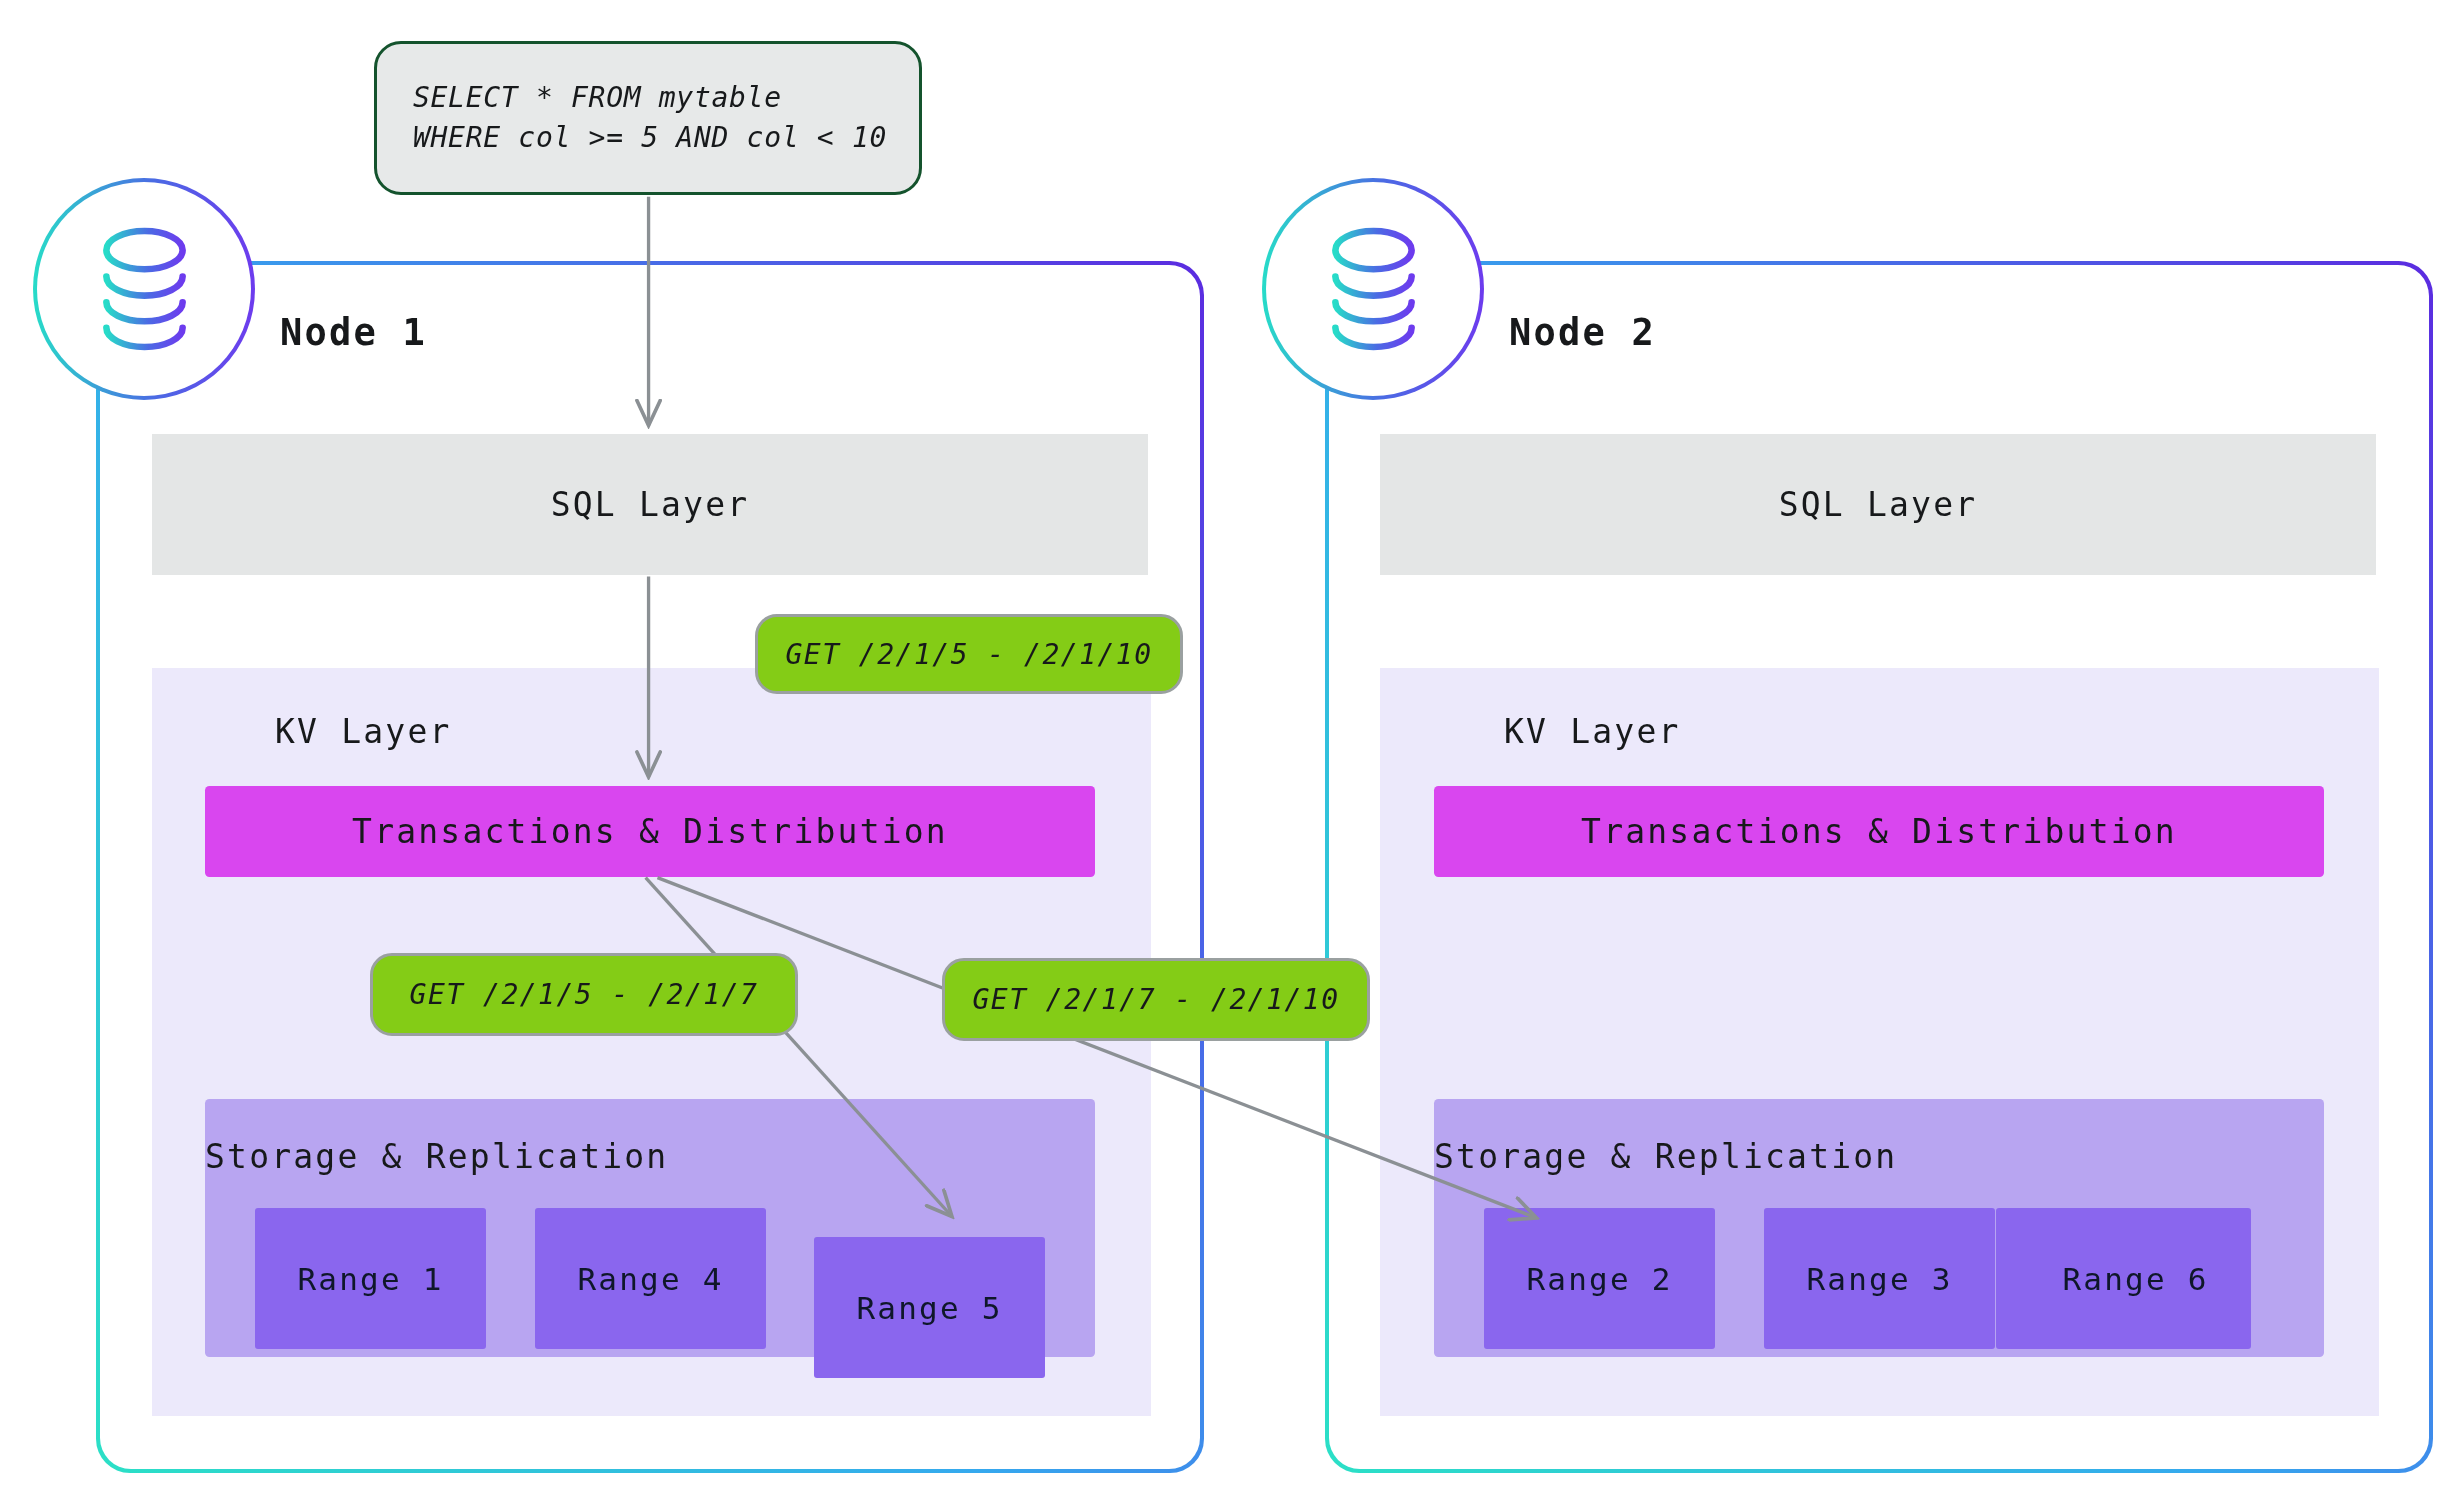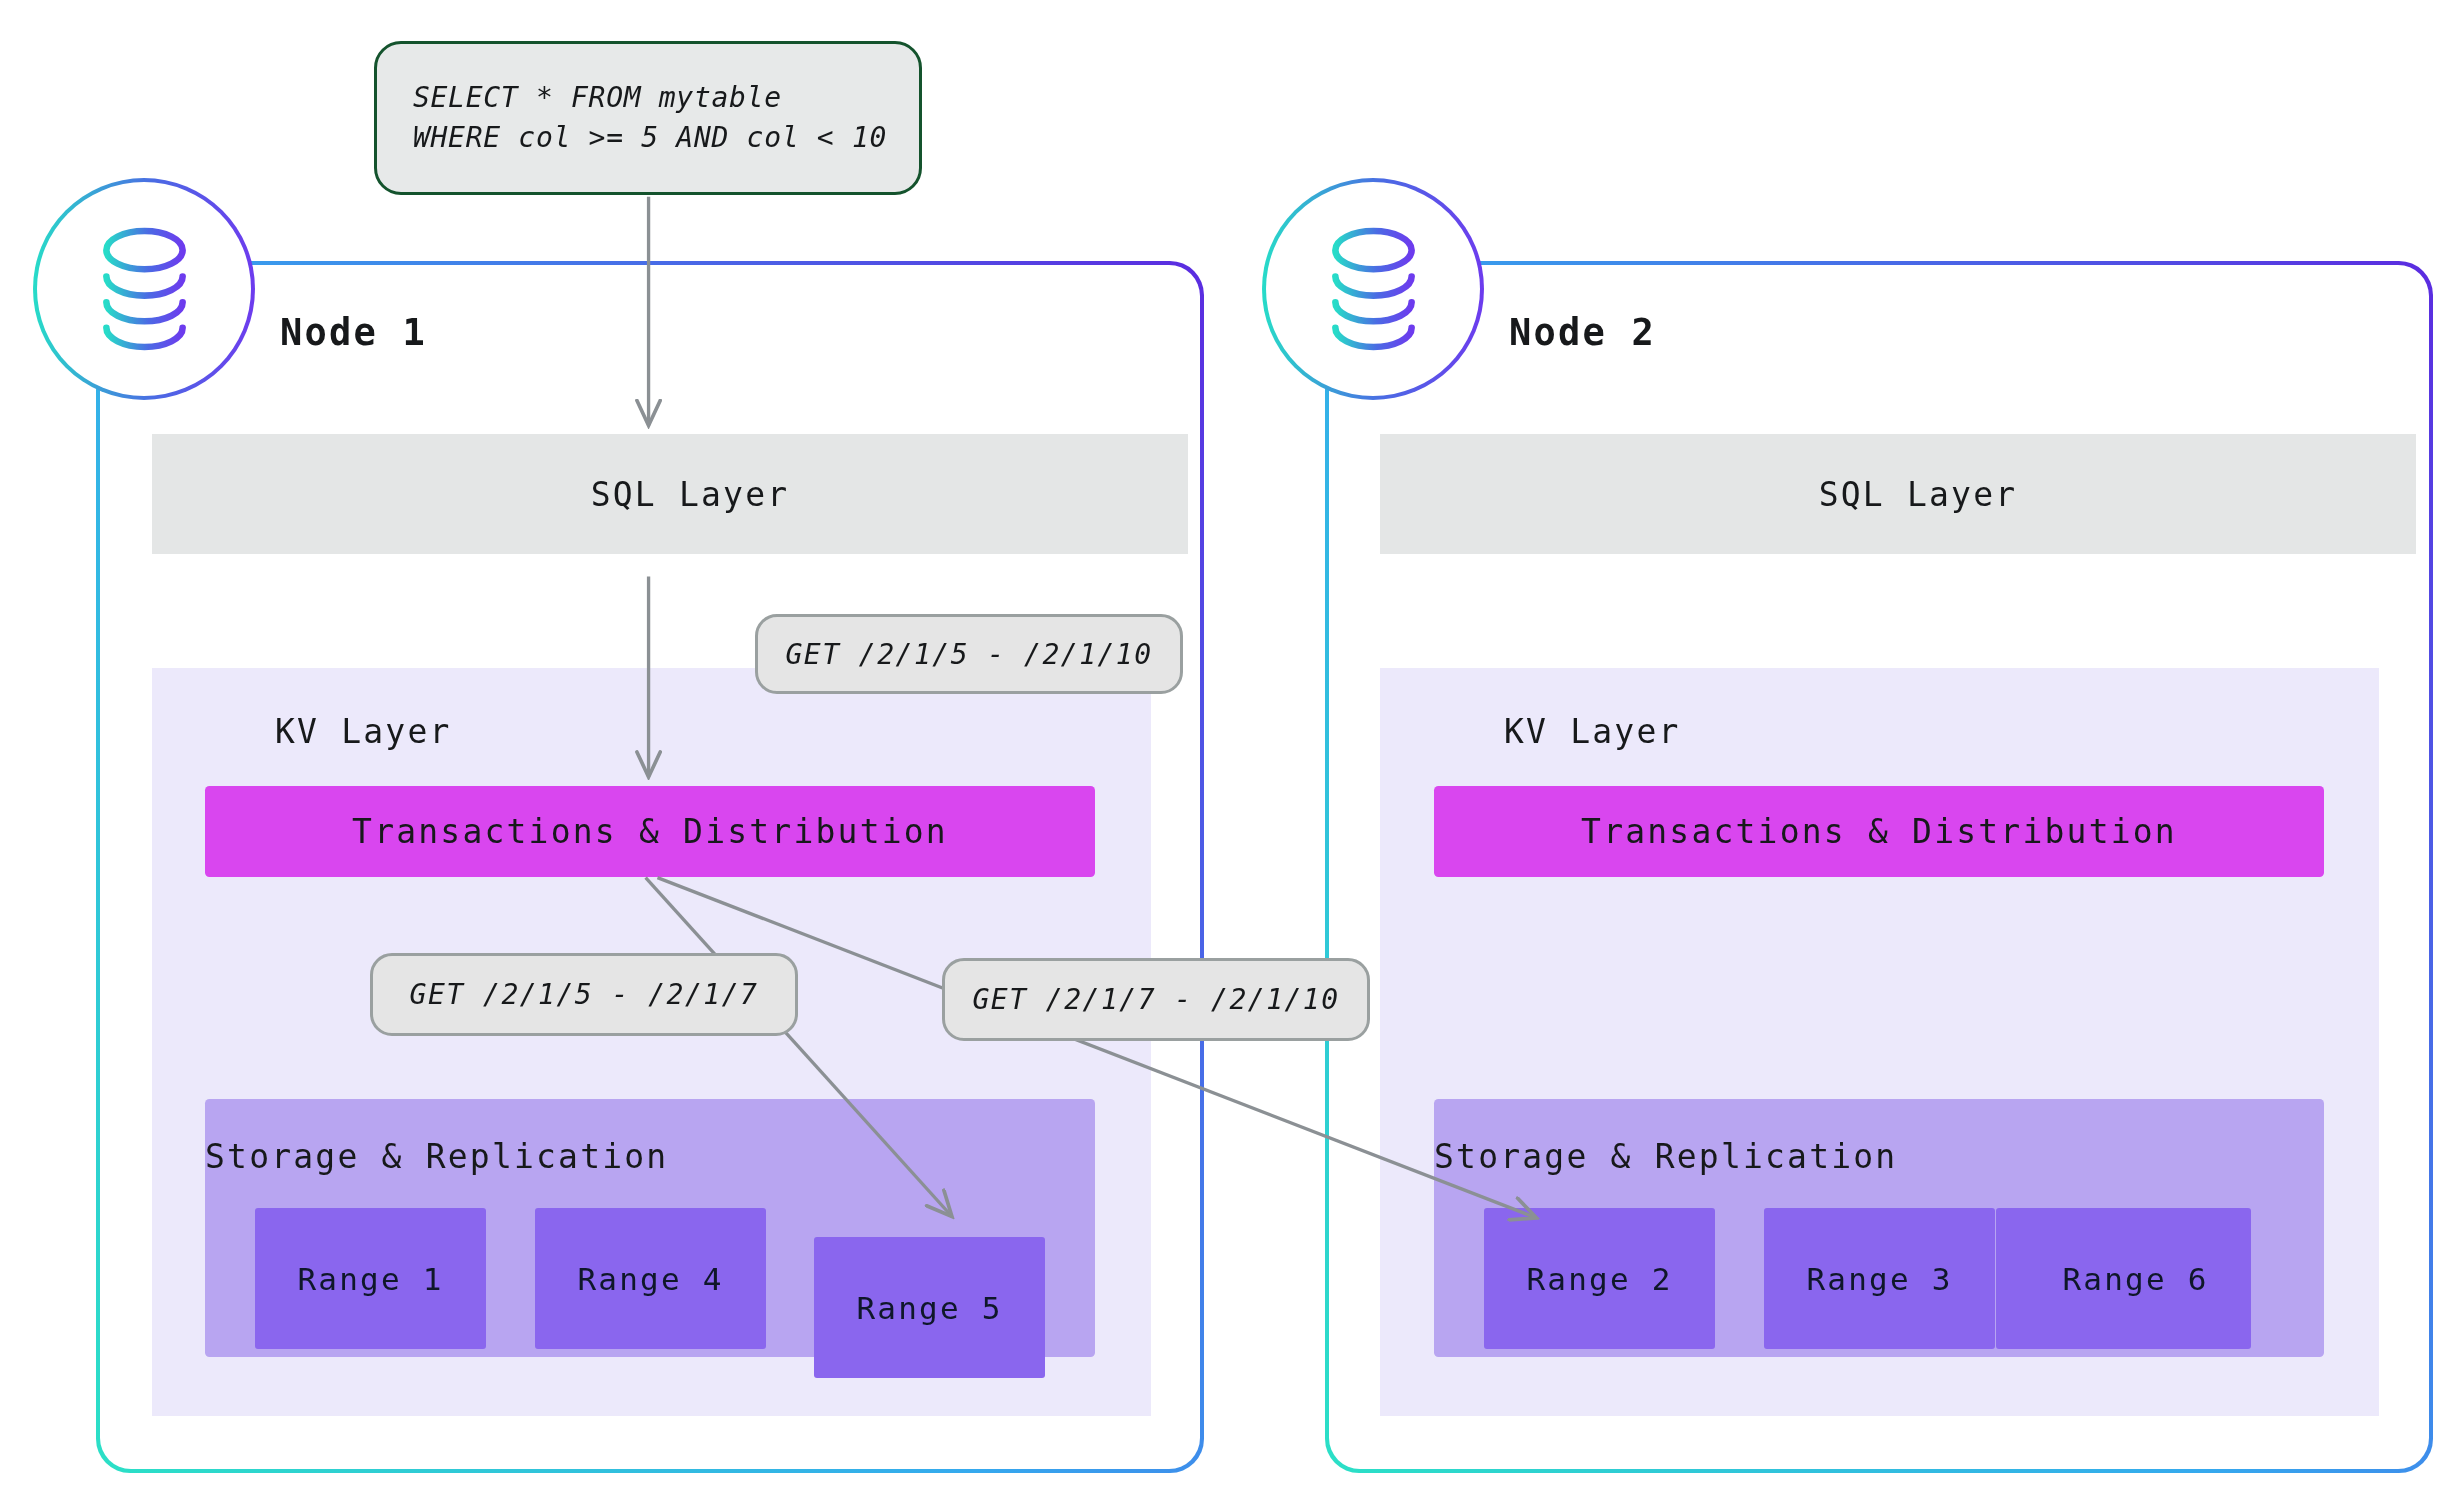--- a/index.html
+++ b/index.html
@@ -37,23 +37,23 @@
   #db2 { left:1262px; }
 
   .node-title {
     position:absolute; top:311px; font-size:37px; font-weight:bold;
     letter-spacing:2.2px; z-index:3; white-space:nowrap;
   }
   #title1 { left:280px; }
   #title2 { left:1509px; }
 
   .sql-bar {
-    position:absolute; top:434px; width:996px; height:120px; background:#e4e6e6;
-    display:flex; align-items:center; justify-content:center;
-    font-size:33px; letter-spacing:2.2px; z-index:2;padding-left:40px;
+    position:absolute; top:434px; width:996px; height:141px; background:#e4e6e6;
+    display:flex; align-items:center; justify-content:center;
+    font-size:33px; letter-spacing:2.2px; z-index:2;
   }
   #sql1 { left:152px; }
   #sql2 { left:1380px; }
 
   .kv-box { position:absolute; top:668px; width:999px; height:748px; background:#ece9fb; z-index:2; }
   #kv1 { left:152px; }
   #kv2 { left:1380px; }
 
   .kv-label { position:absolute; top:712px; font-size:33px; letter-spacing:2.2px; z-index:2; white-space:nowrap; }
   #kvl1 { left:275px; }
@@ -81,21 +81,21 @@
   .range-box {
     position:absolute; top:1208px; width:231px; height:141px; background:#8a66ee;
     color:#0f172a; display:flex; align-items:center; justify-content:center;
     font-size:31px; letter-spacing:2.2px; z-index:2; border-radius:3px;
   }
   #r1 { left:255px; }  #r4 { left:535px; }  #r5 { left:814px;margin-top:29px; }
   #r2 { left:1484px; } #r3 { left:1764px; } #r6 { left:1996px;padding-left:24px; }
 
   
   .pill {
-    position:absolute; background:#e5e5e5; border:3px solid #9aa0a0; border-radius:22px;
+    position:absolute; background:#84cc16; border:3px solid #9aa0a0; border-radius:22px;
     display:flex; align-items:center; justify-content:center;
     font-size:28px; font-style:italic; letter-spacing:1.5px;
     z-index:5; box-sizing:border-box; white-space:nowrap;
   }
   #get1 { left:755px; top:614px;  width:428px; height:80px; }
   #get2 { left:370px;  top:953px; width:428px; height:83px; }
   #get3 { left:942px; top:958px; width:428px; height:83px; }
 
   .query-box {
     position:absolute; left:374px; top:41px; width:548px; height:154px;

